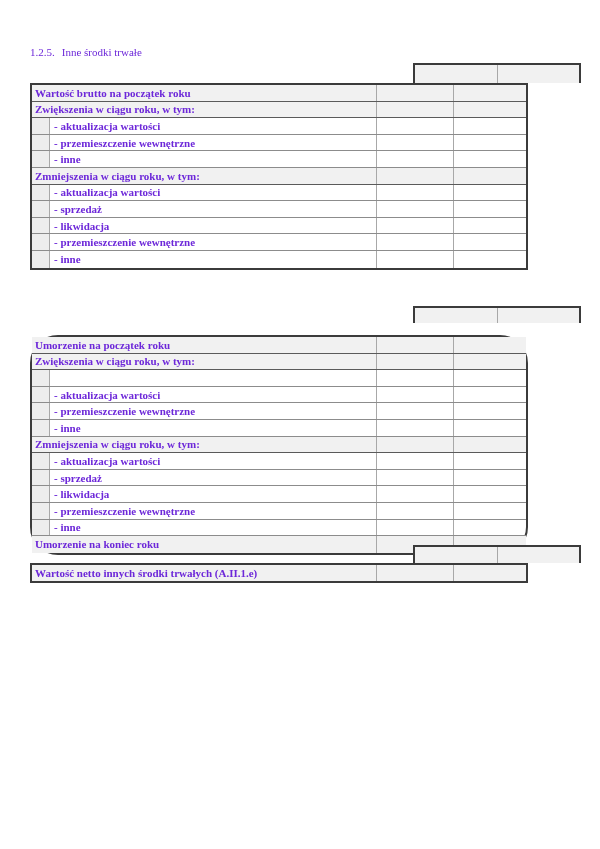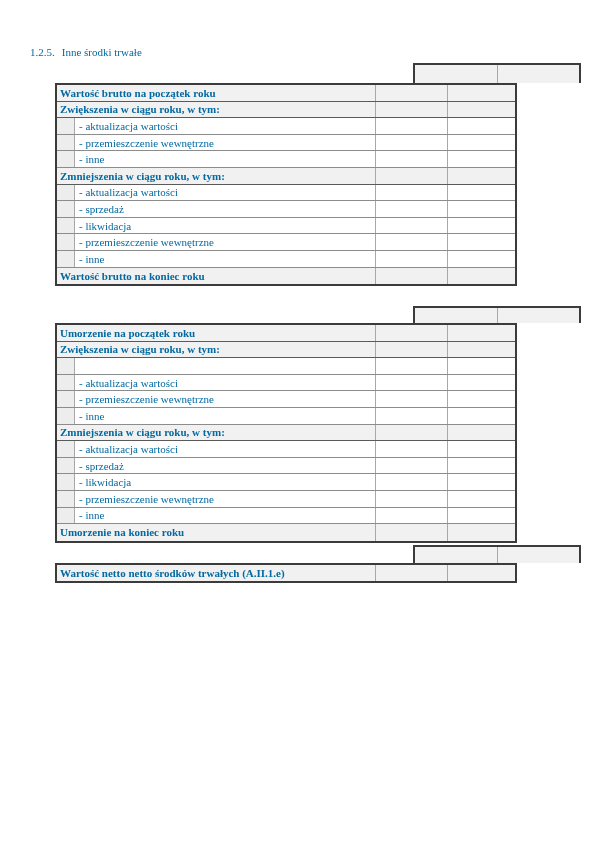--- a/index.html
+++ b/index.html
@@ -4,21 +4,21 @@
 <style>
   * { margin:0; padding:0; box-sizing:border-box; }
   html,body { background:#888; }
   .page {
     position:relative;
     width:600px;
     height:849px;
     margin:0 auto;
     background:#ffffff;
     font-family:"Liberation Serif","DejaVu Serif",serif;
-    color:#0369a1;
+    color:#6d28d9;
     overflow:hidden;
   }
   .doc-title {
     position:absolute;
     left:30px;
     top:46px;
     font-size:11px;
     white-space:nowrap;
   }
   .doc-title .title-text { margin-left:7px; }
@@ -37,44 +37,44 @@
   #hdr-1 { top:306px; height:17px; }
   #hdr-2 { top:545px; height:18px; }
   .hdr-box .hcell { height:100%; }
   .hdr-box .c1 { width:83px; border-right:1px solid #a8a8a8; }
   .hdr-box .c2 { flex:1; }
 
   
   .tbl {
     position:absolute;
     left:30px;
-    width:462px;
+    width:498px;
     border:2px solid #3b3b3b;
     background:#ffffff;
-    margin-left:25px;
   }
   #tbl-0 { top:83px; }
-  #tbl-1 { top:323px; }
+  #tbl-1 { top:335px;border-radius:28px; }
   #tbl-2 { top:563px; }
 
   .row {
     display:flex;
     height:16.6px;
     border-bottom:1px solid #8c8c8c;
     align-items:stretch;
   }
   #tbl-2 .row { height:15.6px; }
   .row:last-child { border-bottom:none; }
   .row.section { background:#f1f1f1; border-bottom-color:#5a5a5a; }
 
   .lab {
     width:381px;
     display:flex;
     align-items:center;
     overflow:hidden;
+    font-weight:bold;
   }
   .row.section .lab {
     padding-left:3px;
     font-weight:bold;
     font-size:11px;
     white-space:nowrap;
   }
   .indent {
     flex:0 0 18px;
     height:100%;
@@ -186,25 +186,20 @@
         <div class="val v2"></div>
       </div>
       <div class="row sub">
         <div class="lab">
           <div class="indent"></div>
           <div class="sublabel">- inne</div>
         </div>
         <div class="val v1"></div>
         <div class="val v2"></div>
       </div>
-      <div class="row section">
-        <div class="lab">Wartość brutto na koniec roku</div>
-        <div class="val v1"></div>
-        <div class="val v2"></div>
-      </div>
     </div>
 
   <div class="hdr-box" id="hdr-1">
     <div class="hcell c1"></div>
     <div class="hcell c2"></div>
   </div>
   <div class="tbl" id="tbl-1">
       <div class="row section">
         <div class="lab">Umorzenie na początek roku</div>
         <div class="val v1"></div>
@@ -297,19 +292,19 @@
         <div class="val v2"></div>
       </div>
     </div>
 
   <div class="hdr-box" id="hdr-2">
     <div class="hcell c1"></div>
     <div class="hcell c2"></div>
   </div>
   <div class="tbl" id="tbl-2">
       <div class="row section">
-        <div class="lab">Wartość netto netto środków trwałych (A.II.1.e)</div>
+        <div class="lab">Wartość netto innych środki trwałych (A.II.1.e)</div>
         <div class="val v1"></div>
         <div class="val v2"></div>
       </div>
     </div>
 
 </div>
 
 </body></html>

